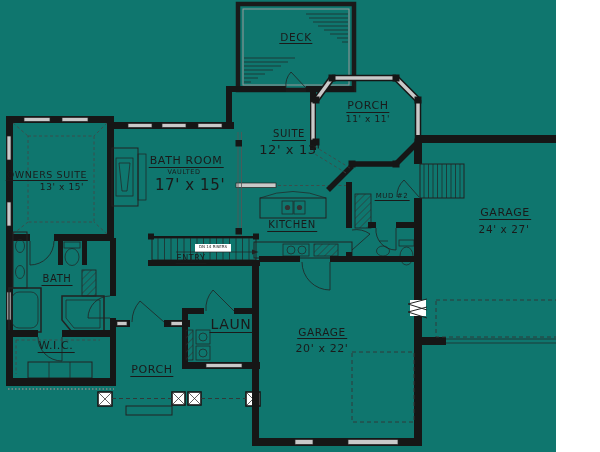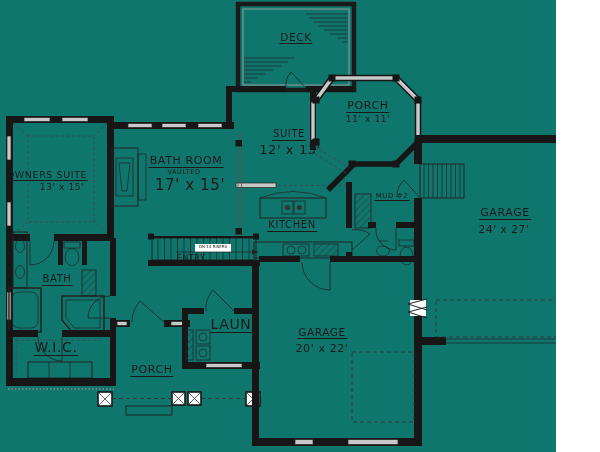--- a/index.html
+++ b/index.html
@@ -278,21 +278,21 @@
 <div class="lbl" style="left:392px;top:193px;font-size:7px"><span class="rm">MUD #2</span></div>
 
 <div class="lbl" style="left:505px;top:207px;font-size:11px"><span class="rm">GARAGE</span></div>
 <div class="lbl" style="left:504px;top:224px;font-size:10.5px"><span>24' x 27'</span></div>
 
 <div class="lbl" style="left:322px;top:327px;font-size:10.5px"><span class="rm">GARAGE</span></div>
 <div class="lbl" style="left:322px;top:343px;font-size:11px"><span>20' x 22'</span></div>
 
 <div class="lbl" style="left:57px;top:274px;font-size:10px"><span class="rm">BATH</span></div>
 
-<div class="lbl" style="left:56px;top:340px;font-size:14px"><span class="rm">W.I.C.</span></div>
+<div class="lbl" style="left:56px;top:340px;font-size:11px"><span class="rm">W.I.C.</span></div>
 
 <div class="lbl" style="left:231px;top:317px;font-size:14px"><span class="rm">LAUN</span></div>
 
 <div class="lbl" style="left:152px;top:364px;font-size:11px"><span class="rm">PORCH</span></div>
 
 <div class="lbl" style="left:191px;top:255px;font-size:8px"><span class="rm">ENTRY</span></div>
 
 <div class="lbl" style="left:213px;top:244.5px;font-size:4px;letter-spacing:0"><span>DN 14 RISERS</span></div>
 </div>
 

